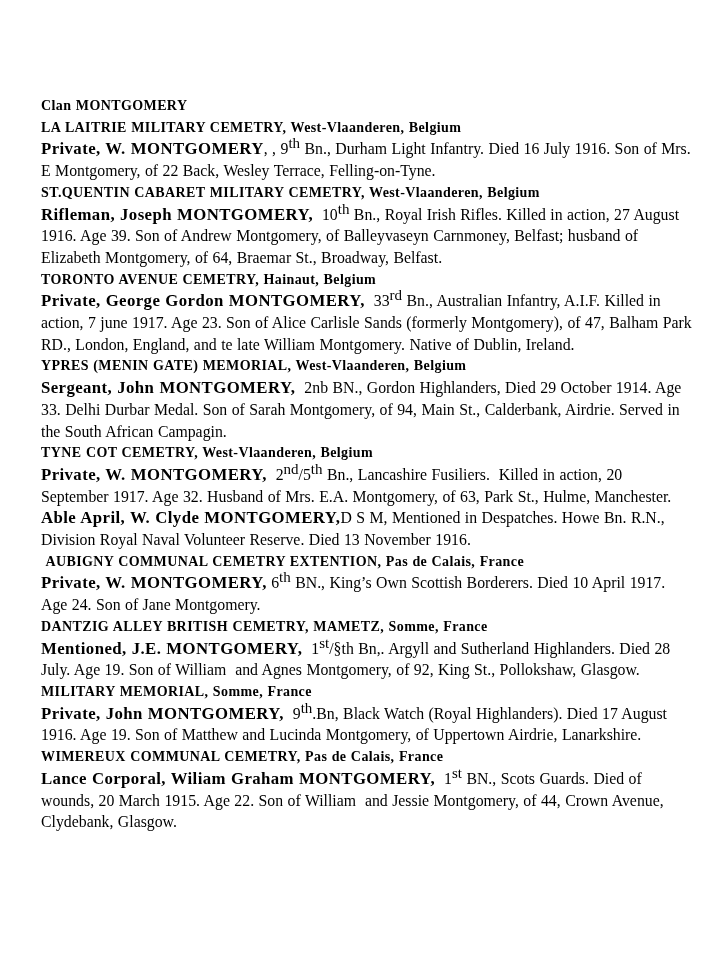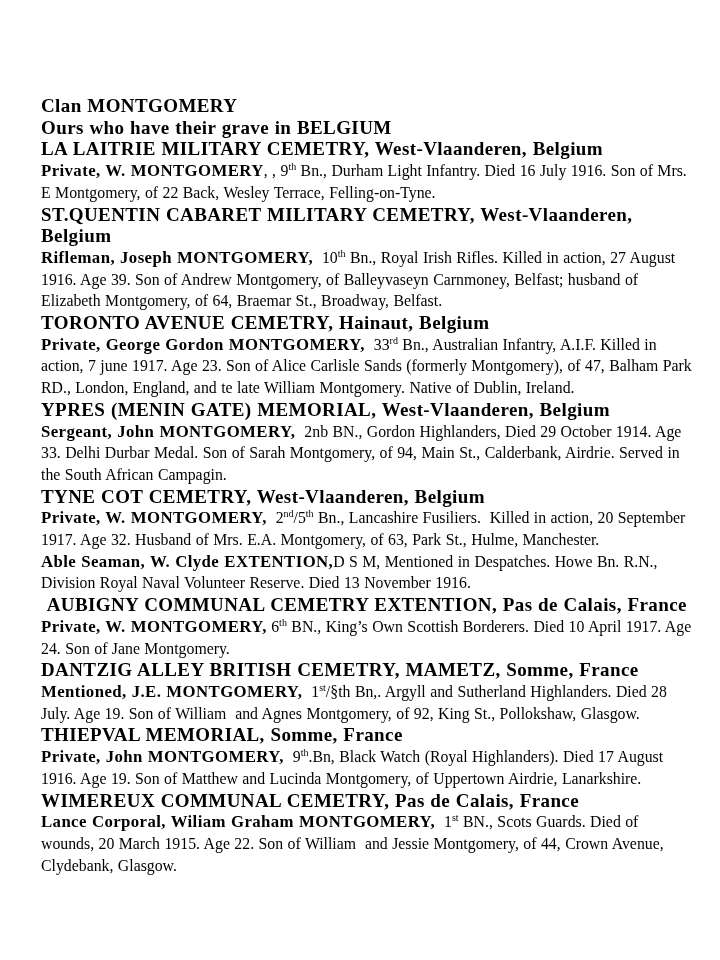--- a/index.html
+++ b/index.html
@@ -24,55 +24,54 @@
     padding: 0;
     font-size: 15.8px;
     line-height: 21.7px;
     white-space: pre-wrap;
     word-spacing: 0.5px;
   }
   .doc p.title,
   .doc p.subtitle,
   .doc p.cemetery {
     font-weight: bold;
-    font-size: 19px;
+    font-size: 14px;
     letter-spacing: 0.4px;
   }
   .doc p.entry strong {
     font-weight: bold;
     font-size: 16.8px;
     letter-spacing: 0.4px;
     text-align: center;
   }
   .doc sup {
-    font-size: 10px;
+    font-size: 15px;
     line-height: 0;
     vertical-align: super;
     letter-spacing: 0;
   }
 </style>
 </head>
 <body>
 
 <div class="doc">
 
 <p class="title">Clan MONTGOMERY</p>
-    <p class="subtitle">Ours who have their grave in BELGIUM</p>
     <p class="cemetery">LA LAITRIE MILITARY CEMETRY, West-Vlaanderen, Belgium</p>
     <p class="entry"><strong>Private, W. MONTGOMERY</strong>, , 9<sup>th</sup> Bn., Durham Light Infantry. Died 16 July 1916. Son of Mrs. E Montgomery, of 22 Back, Wesley Terrace, Felling-on-Tyne.</p>
     <p class="cemetery">ST.QUENTIN CABARET MILITARY CEMETRY, West-Vlaanderen, Belgium</p>
     <p class="entry"><strong>Rifleman, Joseph MONTGOMERY,</strong>  10<sup>th</sup> Bn., Royal Irish Rifles. Killed in action, 27 August 1916. Age 39. Son of Andrew Montgomery, of Balleyvaseyn Carnmoney, Belfast; husband of Elizabeth Montgomery, of 64, Braemar St., Broadway, Belfast.</p>
     <p class="cemetery">TORONTO AVENUE CEMETRY, Hainaut, Belgium</p>
     <p class="entry"><strong>Private, George Gordon MONTGOMERY,</strong>  33<sup>rd</sup> Bn., Australian Infantry, A.I.F. Killed in action, 7 june 1917. Age 23. Son of Alice Carlisle Sands (formerly Montgomery), of 47, Balham Park RD., London, England, and te late William Montgomery. Native of Dublin, Ireland.</p>
     <p class="cemetery">YPRES (MENIN GATE) MEMORIAL, West-Vlaanderen, Belgium</p>
     <p class="entry"><strong>Sergeant, John MONTGOMERY,</strong>  2nb BN., Gordon Highlanders, Died 29 October 1914. Age 33. Delhi Durbar Medal. Son of Sarah Montgomery, of 94, Main St., Calderbank, Airdrie. Served in the South African Campagin.</p>
     <p class="cemetery">TYNE COT CEMETRY, West-Vlaanderen, Belgium</p>
     <p class="entry"><strong>Private, W. MONTGOMERY,</strong>  2<sup>nd</sup>/5<sup>th</sup> Bn., Lancashire Fusiliers.  Killed in action, 20 September 1917. Age 32. Husband of Mrs. E.A. Montgomery, of 63, Park St., Hulme, Manchester.</p>
-    <p class="entry"><strong>Able Seaman, W. Clyde EXTENTION,</strong>D S M, Mentioned in Despatches. Howe Bn. R.N., Division Royal Naval Volunteer Reserve. Died 13 November 1916.</p>
+    <p class="entry"><strong>Able April, W. Clyde MONTGOMERY,</strong>D S M, Mentioned in Despatches. Howe Bn. R.N., Division Royal Naval Volunteer Reserve. Died 13 November 1916.</p>
     <p class="cemetery"> AUBIGNY COMMUNAL CEMETRY EXTENTION, Pas de Calais, France</p>
     <p class="entry"><strong>Private, W. MONTGOMERY,</strong> 6<sup>th</sup> BN., King’s Own Scottish Borderers. Died 10 April 1917. Age 24. Son of Jane Montgomery.</p>
     <p class="cemetery">DANTZIG ALLEY BRITISH CEMETRY, MAMETZ, Somme, France</p>
     <p class="entry"><strong>Mentioned, J.E. MONTGOMERY,</strong>  1<sup>st</sup>/§th Bn,. Argyll and Sutherland Highlanders. Died 28 July. Age 19. Son of William  and Agnes Montgomery, of 92, King St., Pollokshaw, Glasgow.</p>
-    <p class="cemetery">THIEPVAL MEMORIAL, Somme, France</p>
+    <p class="cemetery">MILITARY MEMORIAL, Somme, France</p>
     <p class="entry"><strong>Private, John MONTGOMERY,</strong>  9<sup>th</sup>.Bn, Black Watch (Royal Highlanders). Died 17 August 1916. Age 19. Son of Matthew and Lucinda Montgomery, of Uppertown Airdrie, Lanarkshire.</p>
     <p class="cemetery">WIMEREUX COMMUNAL CEMETRY, Pas de Calais, France</p>
     <p class="entry"><strong>Lance Corporal, Wiliam Graham MONTGOMERY,</strong>  1<sup>st</sup> BN., Scots Guards. Died of wounds, 20 March 1915. Age 22. Son of William  and Jessie Montgomery, of 44, Crown Avenue, Clydebank, Glasgow.</p>
   </div>
 
 </body></html>

